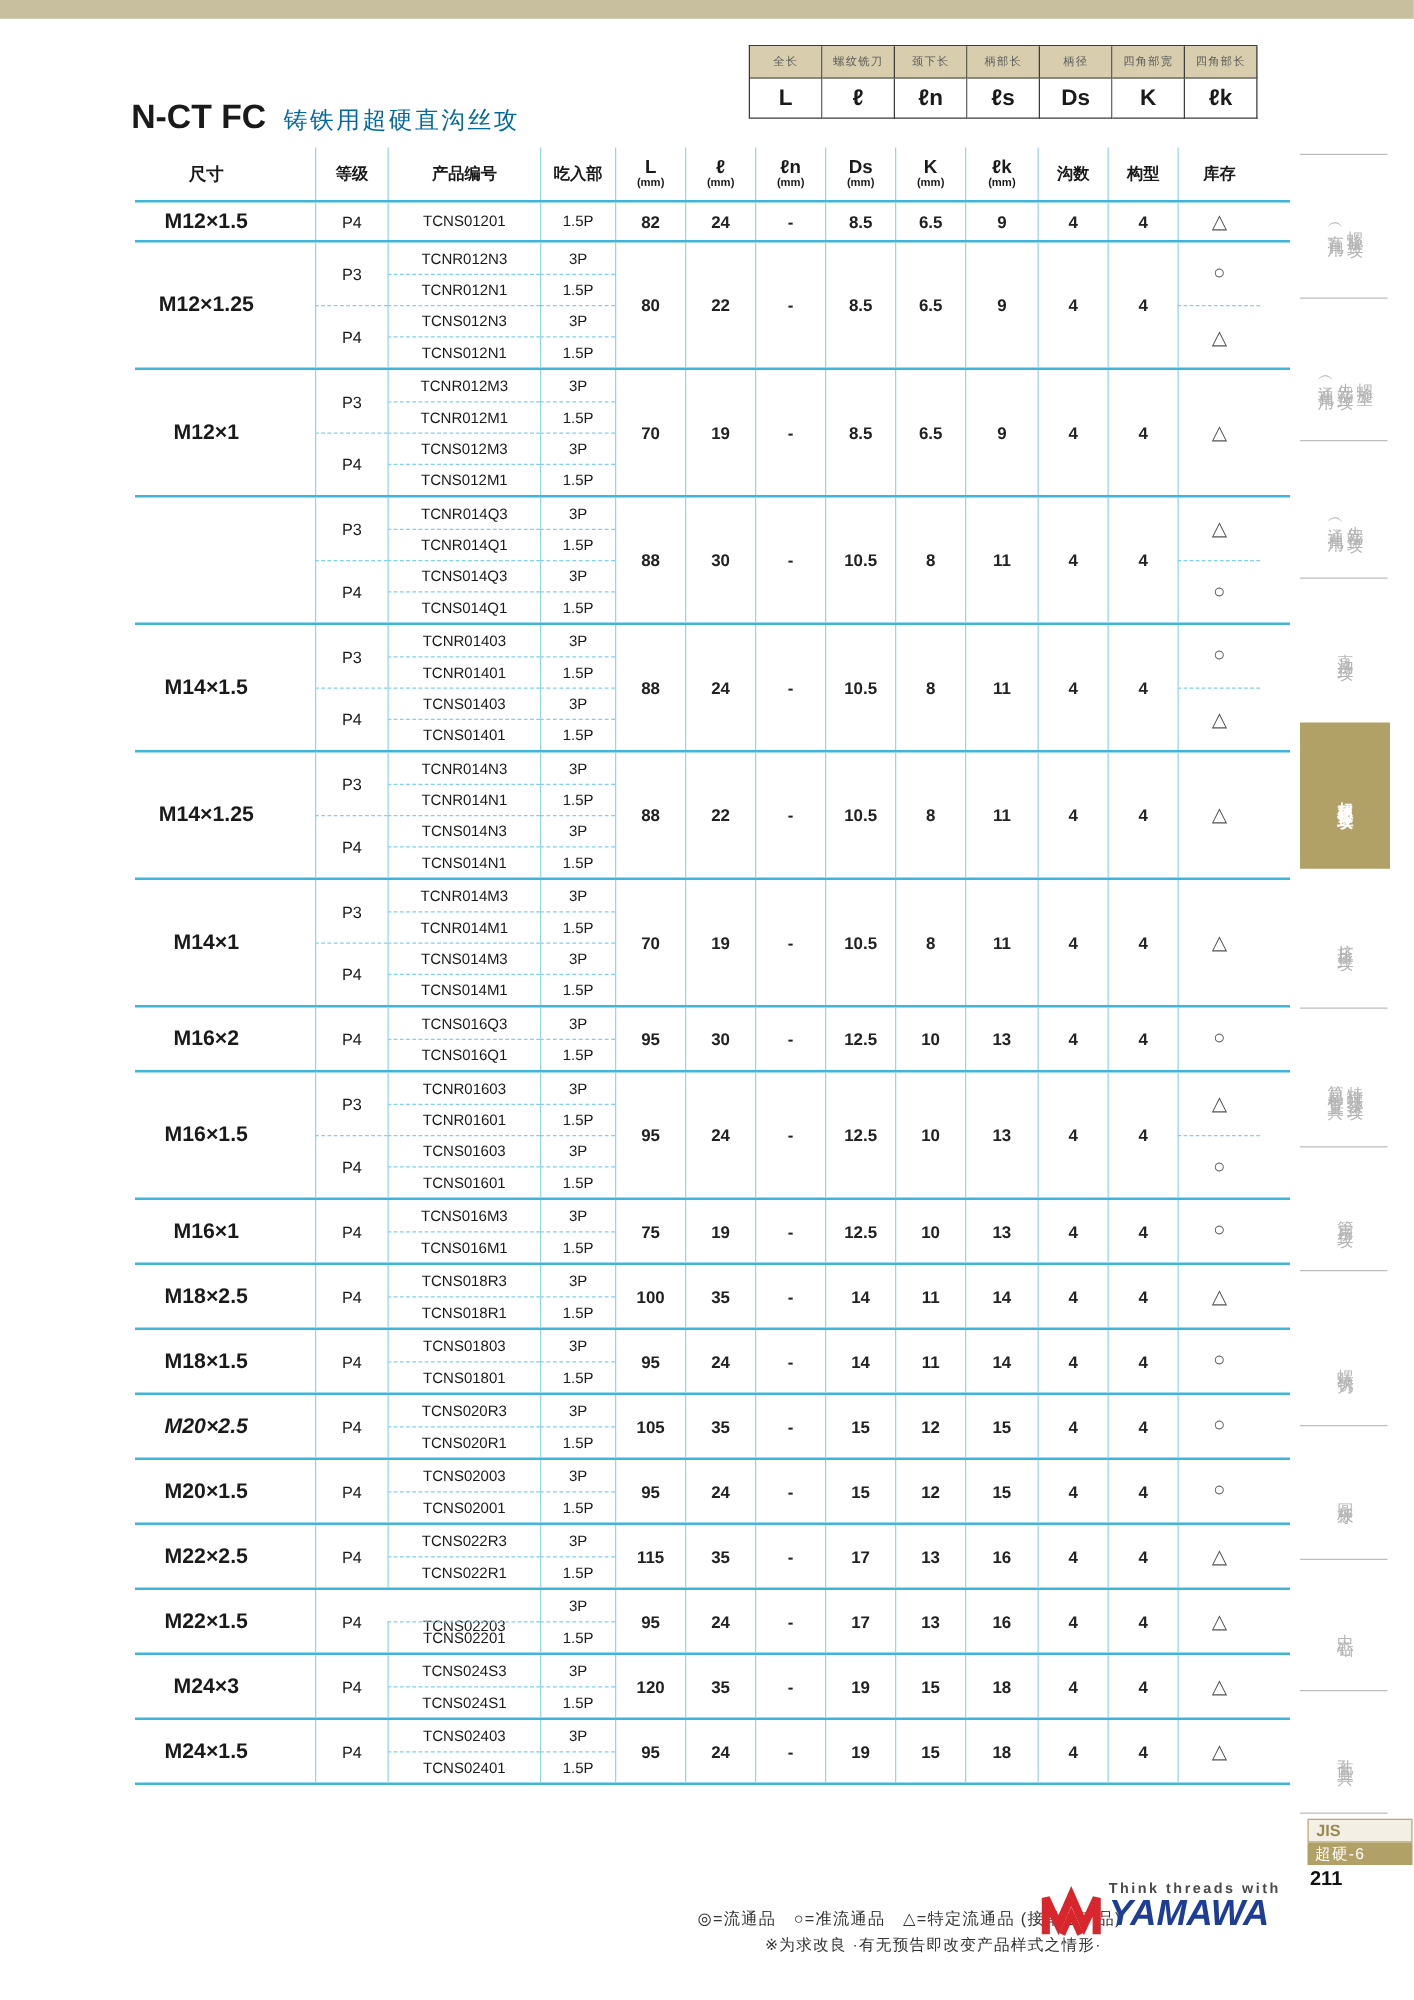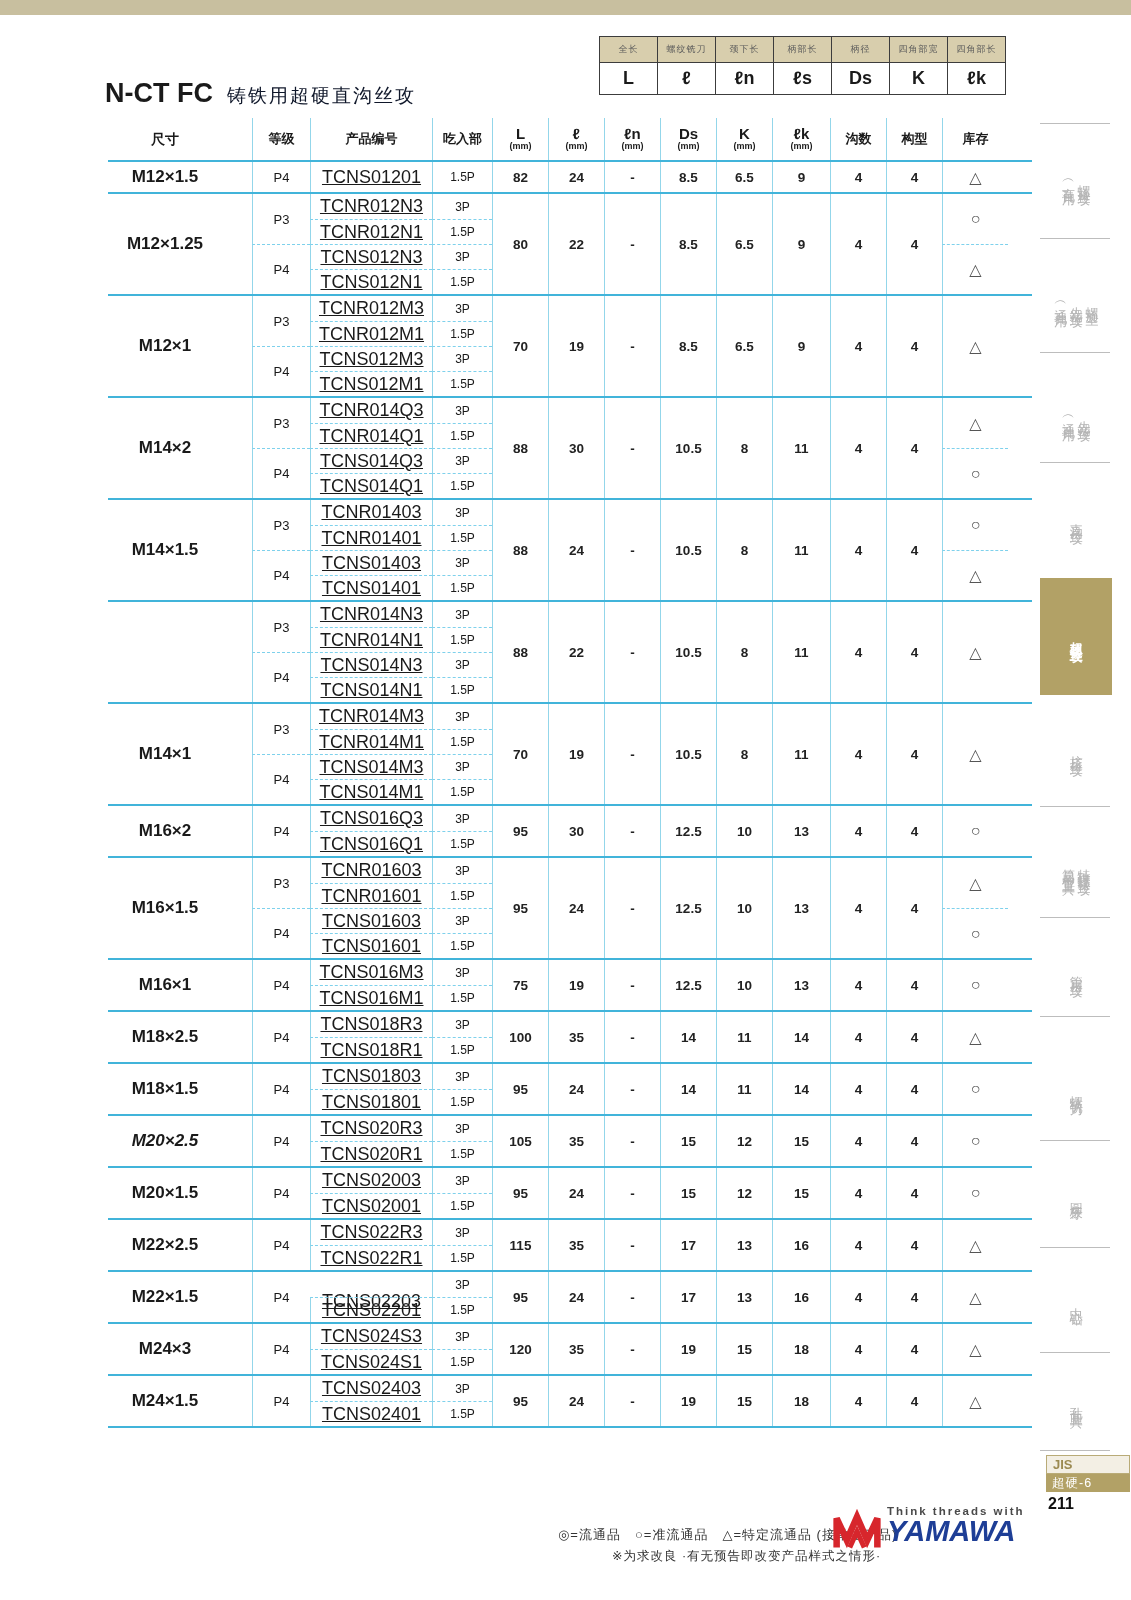--- a/index.html
+++ b/index.html
@@ -2,41 +2,41 @@
 <html><head>
 <meta charset="utf-8">
 <style>
   html,body{margin:0;padding:0;}
   body{width:1131px;height:1600px;position:relative;background:#ffffff;
        font-family:"Liberation Sans","DejaVu Sans",sans-serif;color:#1a1a1a;overflow:hidden;}
   .topbar{position:absolute;left:0;top:0;width:1131px;height:15px;background:#c8bf9f;}
   
   .title-row{position:absolute;left:105px;top:78px;white-space:nowrap;}
   .title-model{font-size:27px;font-weight:bold;letter-spacing:0;}
-  .title-sub{font-size:19px;color:#0f172a;margin-left:14px;letter-spacing:2px;}
+  .title-sub{font-size:19px;color:#0369a1;margin-left:14px;letter-spacing:2px;}
   
   .dim-legend{position:absolute;left:599px;top:36px;display:grid;
       grid-template-columns:repeat(7,58px);border-left:1px solid #3c3c3c;border-top:1px solid #3c3c3c;}
   .dl-cell{border-right:1px solid #3c3c3c;border-bottom:1px solid #3c3c3c;
       display:flex;align-items:center;justify-content:center;}
   .dl-name{height:25px;background:#d8cead;font-size:9px;color:#5a5a5a;letter-spacing:1px;}
   .dl-sym{height:31px;background:#fff;font-size:18px;font-weight:bold;}
   
   .main-table{position:absolute;left:108px;top:118px;width:912px;}
   .grid13{display:grid;grid-template-columns:144px 58px 122px 60px 56px 56px 56px 56px 56px 58px 56px 56px 66px;}
   .thead{height:42px;border-bottom:2px solid #41b4da;position:relative;}
   .thead::after,.block::after{content:"";position:absolute;right:-12px;bottom:-2px;width:12px;height:2px;background:#41b4da;}
   .hcell{display:flex;flex-direction:column;align-items:center;justify-content:center;
       font-weight:bold;font-size:13px;border-left:1px solid #93d6ea;line-height:1.05;}
   .hcell:first-child{border-left:none;padding-right:30px;font-size:14px;}
   .hsym{font-size:15px;} .hsub{font-size:9px;font-weight:bold;}
   .block{position:relative;border-bottom:2px solid #41b4da;}
   .cell{display:flex;align-items:center;justify-content:center;border-left:1px solid #93d6ea;font-size:13px;}
   .cell.size{border-left:none;font-size:17px;font-weight:bold;padding-right:30px;letter-spacing:0;}
-  .cell.code{font-size:18px;letter-spacing:0;text-decoration:underline;}
+  .cell.code{font-size:12px;letter-spacing:0;}
   .cell.cut{font-size:12px;}
   .cell.dim{font-size:13.5px;font-weight:bold;color:#222;}
   .cell.grade{font-size:13px;}
   .cell.stock{font-size:16px;color:#555;}
   .rsep{border-top:1px dashed #7ed1ec;}
   .gsep{border-top:1px dashed #7ed1ec;}
   
   .side-item{position:absolute;left:1040px;width:72px;display:flex;align-items:center;justify-content:center;}
   .side-item span{writing-mode:vertical-rl;white-space:pre;line-height:1.2;letter-spacing:3px;
       font-size:13px;color:#b5b5b5;}
@@ -173,21 +173,20 @@
         <div class="cell dim" style="grid-area: 1 / 6 / span 4;">19</div>
         <div class="cell dim" style="grid-area: 1 / 7 / span 4;">-</div>
         <div class="cell dim" style="grid-area: 1 / 8 / span 4;">8.5</div>
         <div class="cell dim" style="grid-area: 1 / 9 / span 4;">6.5</div>
         <div class="cell dim" style="grid-area: 1 / 10 / span 4;">9</div>
         <div class="cell dim" style="grid-area: 1 / 11 / span 4;">4</div>
         <div class="cell dim" style="grid-area: 1 / 12 / span 4;">4</div>
         <div class="cell stock" style="grid-area: 1 / 13 / span 4;">△</div>
       </div>
       <div class="block grid13" style="grid-auto-rows: 25px;">
-        <div class="cell size" style="grid-area: 1 / 1 / span 4;">M14×2</div>
         <div class="cell grade" style="grid-area: 1 / 2 / span 2;">P3</div>
         <div class="cell code" style="grid-area: 1 / 3;">TCNR014Q3</div>
         <div class="cell cut" style="grid-area: 1 / 4;">3P</div>
         <div class="cell code rsep" style="grid-area: 2 / 3; text-align: right;">TCNR014Q1</div>
         <div class="cell cut rsep" style="grid-area: 2 / 4;">1.5P</div>
         <div class="cell stock" style="grid-area: 1 / 13 / span 2;">△</div>
         <div class="cell grade gsep" style="grid-area: 3 / 2 / span 2;">P4</div>
         <div class="cell code gsep" style="grid-area: 3 / 3;">TCNS014Q3</div>
         <div class="cell cut gsep" style="grid-area: 3 / 4;">3P</div>
         <div class="cell code rsep" style="grid-area: 4 / 3;">TCNS014Q1</div>
@@ -219,20 +218,21 @@
         <div class="cell dim" style="grid-area: 1 / 5 / span 4;">88</div>
         <div class="cell dim" style="grid-area: 1 / 6 / span 4;">24</div>
         <div class="cell dim" style="grid-area: 1 / 7 / span 4;">-</div>
         <div class="cell dim" style="grid-area: 1 / 8 / span 4;">10.5</div>
         <div class="cell dim" style="grid-area: 1 / 9 / span 4;">8</div>
         <div class="cell dim" style="grid-area: 1 / 10 / span 4;">11</div>
         <div class="cell dim" style="grid-area: 1 / 11 / span 4;">4</div>
         <div class="cell dim" style="grid-area: 1 / 12 / span 4;">4</div>
       </div>
       <div class="block grid13" style="grid-auto-rows: 25px;">
+        <div class="cell size" style="grid-area: 1 / 1 / span 4;">M14×1.25</div>
         <div class="cell grade" style="grid-area: 1 / 2 / span 2;">P3</div>
         <div class="cell code" style="grid-area: 1 / 3;">TCNR014N3</div>
         <div class="cell cut" style="grid-area: 1 / 4;">3P</div>
         <div class="cell code rsep" style="grid-area: 2 / 3;">TCNR014N1</div>
         <div class="cell cut rsep" style="grid-area: 2 / 4;">1.5P</div>
         <div class="cell grade gsep" style="grid-area: 3 / 2 / span 2;">P4</div>
         <div class="cell code gsep" style="grid-area: 3 / 3;">TCNS014N3</div>
         <div class="cell cut gsep" style="grid-area: 3 / 4;">3P</div>
         <div class="cell code rsep" style="grid-area: 4 / 3;">TCNS014N1</div>
         <div class="cell cut rsep" style="grid-area: 4 / 4;">1.5P</div>

